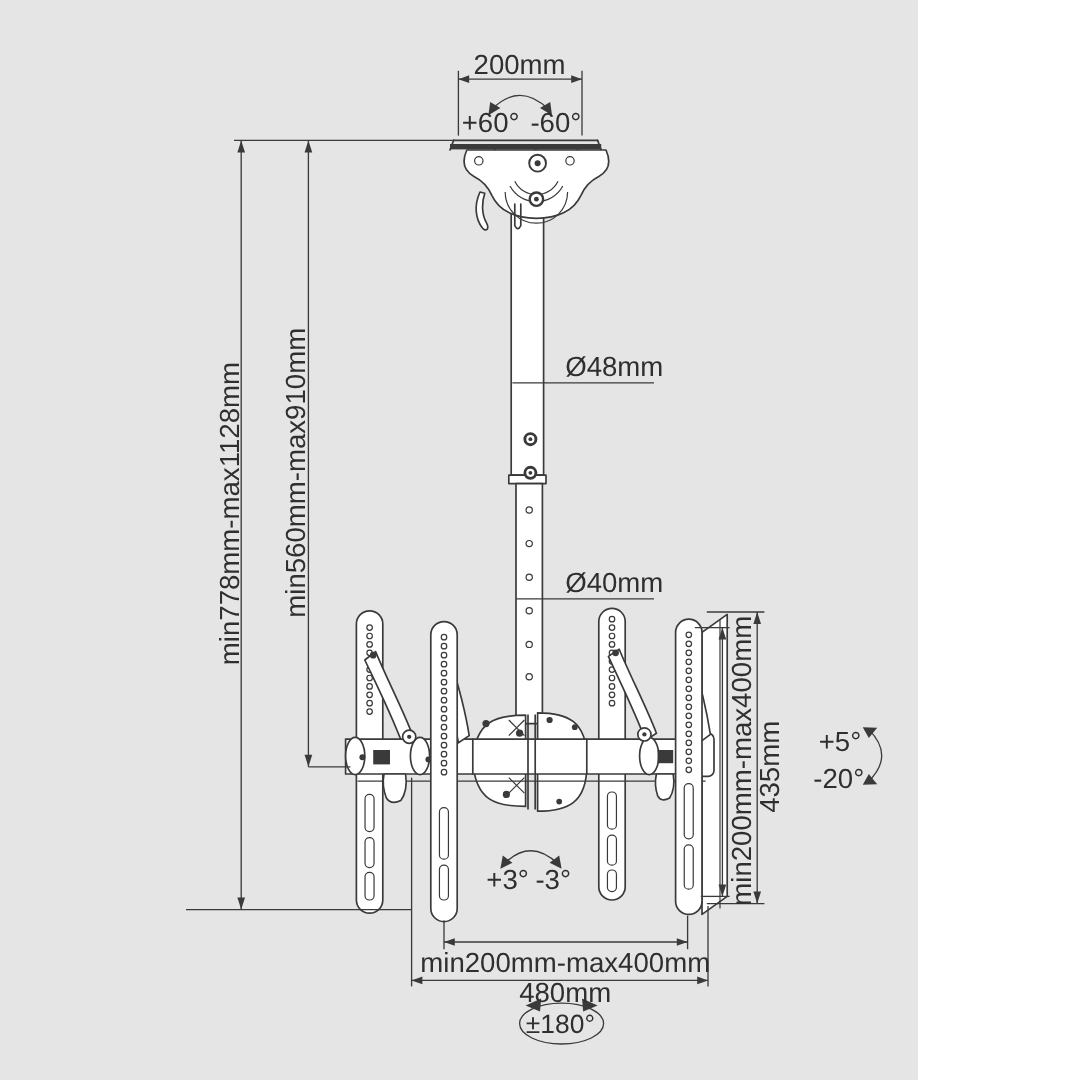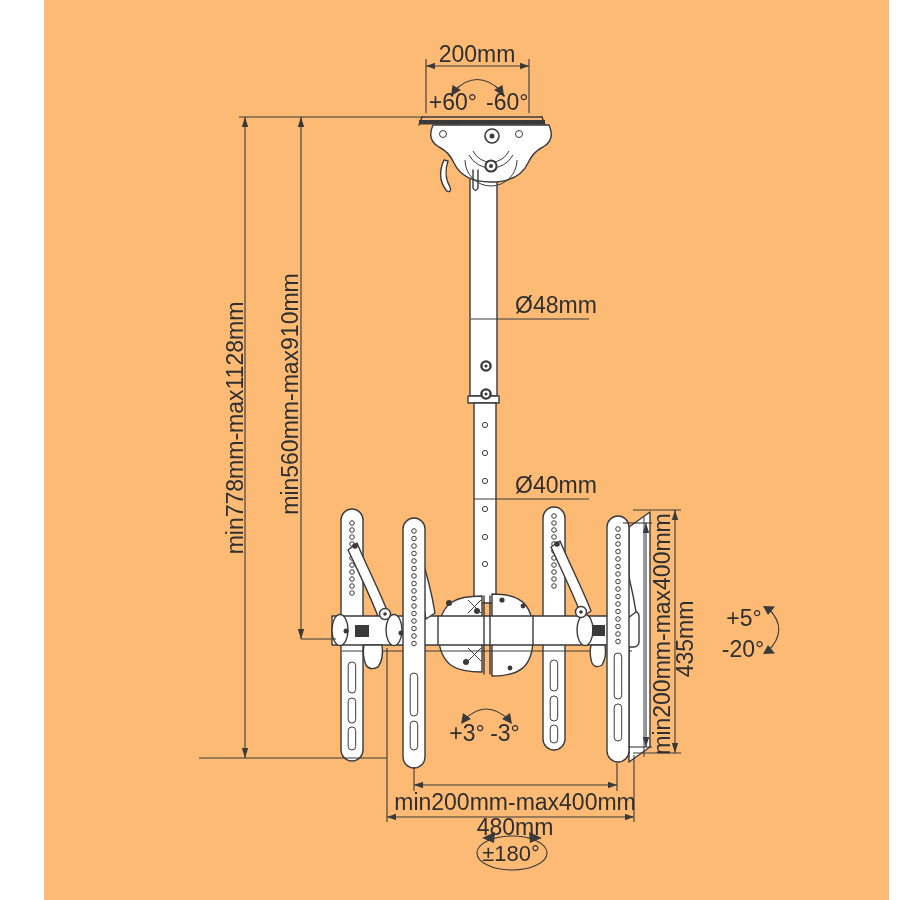--- a/index.html
+++ b/index.html
@@ -1,19 +1,18 @@
 <!DOCTYPE html>
 <html><head>
 <meta charset="utf-8">
 <style>
   html,body{margin:0;padding:0;background:#ffffff;}
   .canvas{
-    width:845px;height:900px;position:relative;background:#fdba74;overflow:hidden;
+    width:765px;height:900px;position:relative;background:#e5e5e5;overflow:hidden;
     font-family:"Liberation Sans", sans-serif;
-    margin-left:44px;
   }
   svg{position:absolute;left:0;top:0;}
   text{
     font-family:"Liberation Sans", sans-serif;
     fill:#2f2f2f;
   }
   .lbl{font-size:23px;}
   .lbl-sm{font-size:22px;}
   .geo{stroke:#3a3a3a;stroke-width:1.4;fill:none;stroke-linecap:round;stroke-linejoin:round;}
   .geow{stroke:#3a3a3a;stroke-width:1.4;fill:#ffffff;stroke-linejoin:round;}

